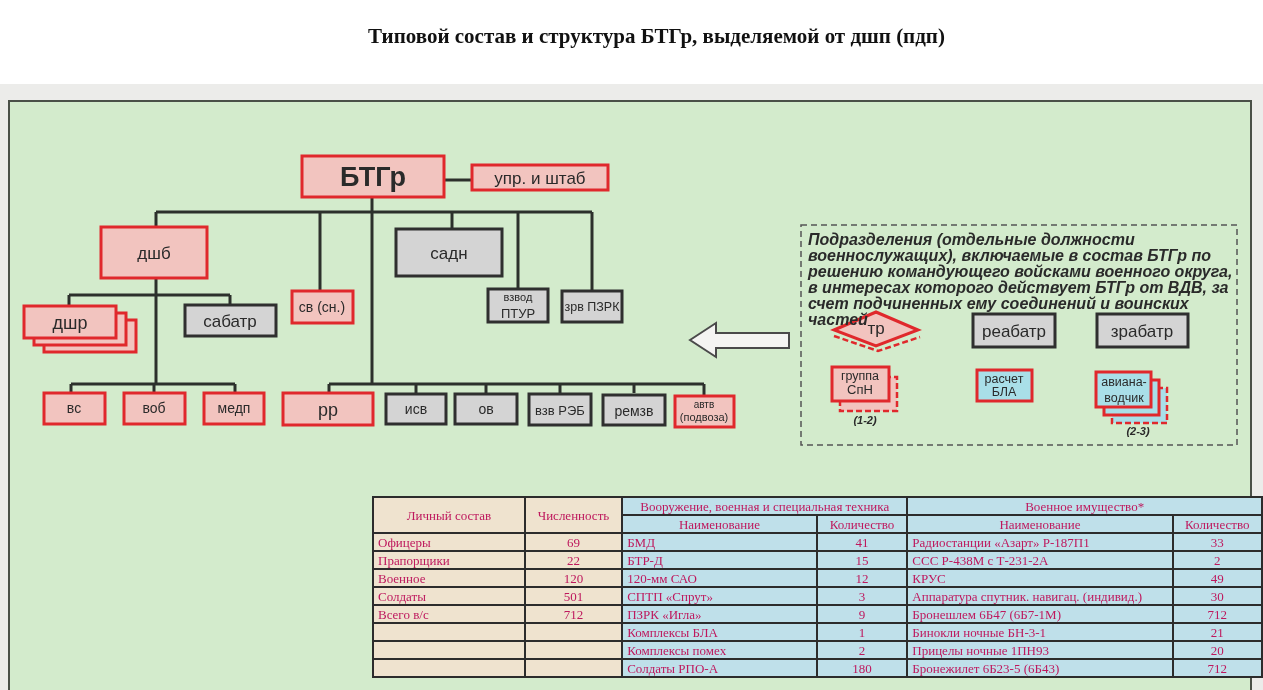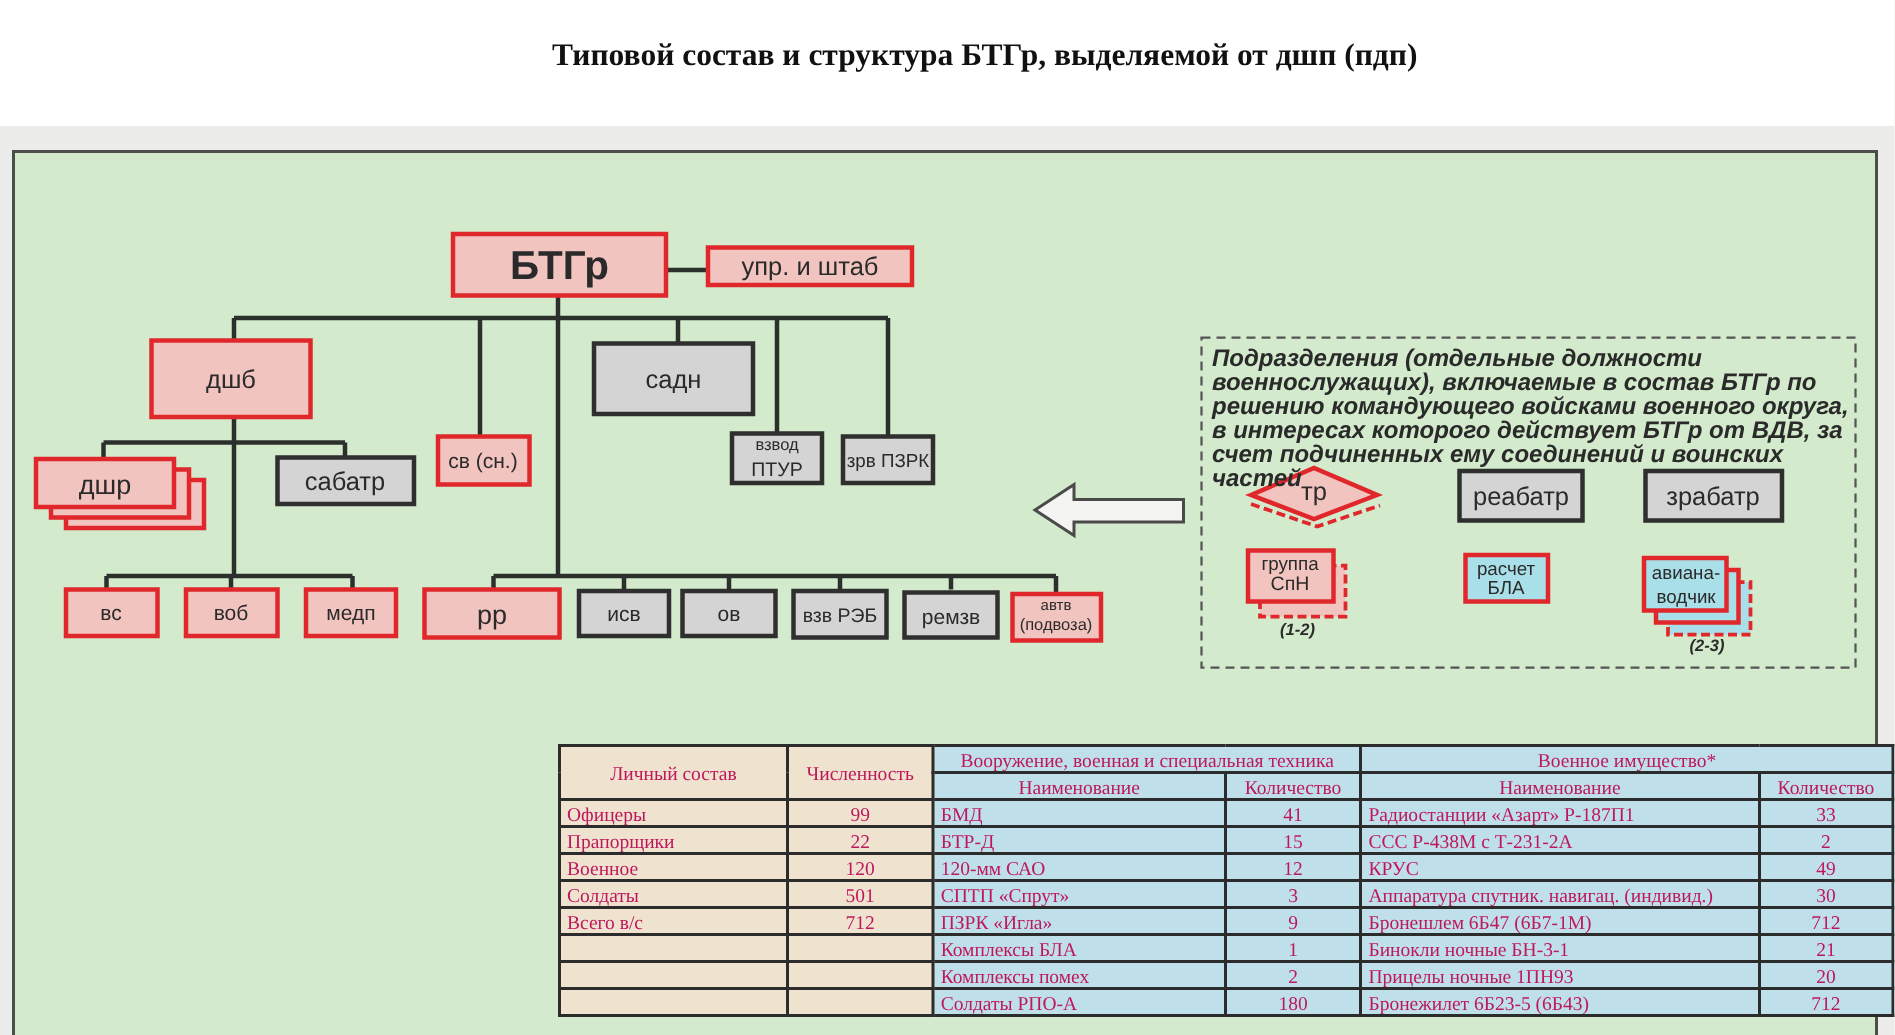--- a/index.html
+++ b/index.html
@@ -198,21 +198,21 @@
     <tr>
       <th class="blue c">Наименование</th>
       <th class="blue c">Количество</th>
       <th class="blue c">Наименование</th>
       <th class="blue c">Количество</th>
     </tr>
   </thead>
   <tbody id="table-body">
       <tr>
         <td class="beige l">Офицеры</td>
-        <td class="beige c">99</td>
+        <td class="beige c">69</td>
         <td class="blue l">БМД</td>
         <td class="blue c">41</td>
         <td class="blue l">Радиостанции «Азарт»  Р-187П1</td>
         <td class="blue c">33</td>
       </tr>
       <tr>
         <td class="beige l">Прапорщики</td>
         <td class="beige c">22</td>
         <td class="blue l">БТР-Д</td>
         <td class="blue c">15</td>

